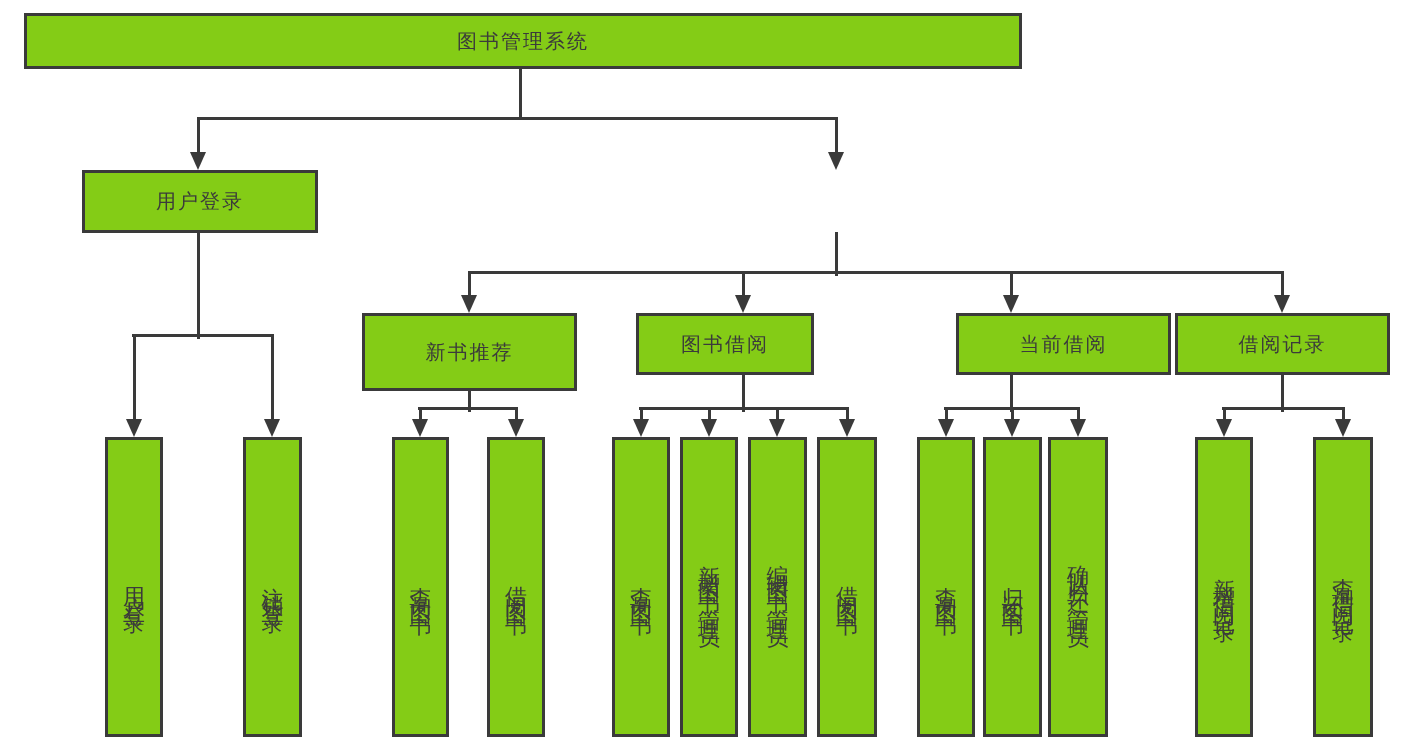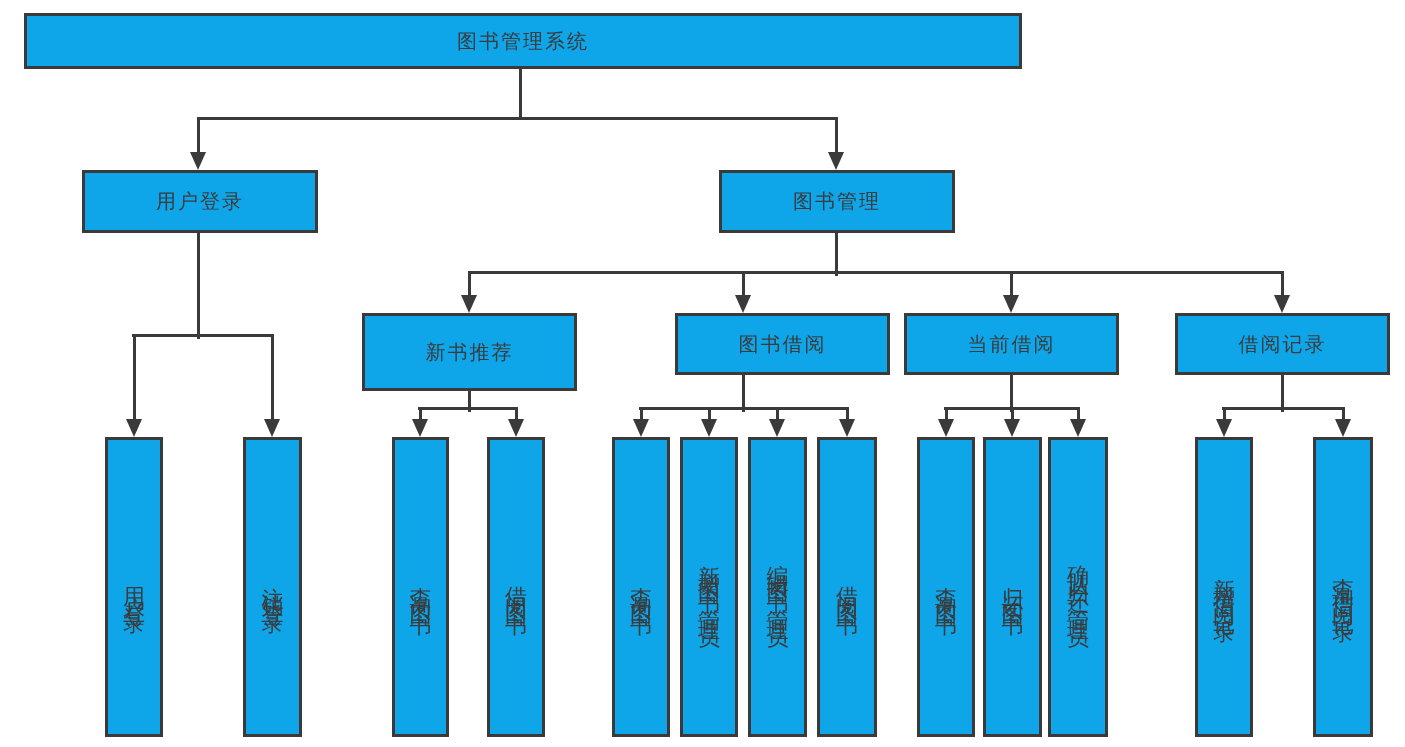--- a/index.html
+++ b/index.html
@@ -2,21 +2,21 @@
 <html style="--line: #3a3a3a; --text: #3b3b3b; --watermark: #c9c9c9;"><head>
 <meta charset="utf-8">
 <style>
   html,body{margin:0;padding:0;background:#fff;}
   #canvas{
     position:relative;width:1405px;height:747px;background:#fff;overflow:hidden;
     font-family:"Liberation Sans","DejaVu Sans",sans-serif;
   }
   .node{
     position:absolute;box-sizing:border-box;
-    border:3px solid var(--line,#3a3a3a);background:#0ea5e9;
+    border:3px solid var(--line,#3a3a3a);background:#84cc16;
     display:flex;align-items:center;justify-content:center;
     color:var(--text,#3b3b3b);font-size:20px;letter-spacing:2px;
     white-space:nowrap;
   }
   .leaf{
     writing-mode:vertical-rl;text-orientation:mixed;
     font-size:22px;letter-spacing:9px;line-height:1;
     padding:6px 0;
   }
   .vline{position:absolute;width:3px;background:var(--line,#3a3a3a);}
@@ -92,31 +92,28 @@
       <div class="ahead" style="left: 1334.5px; top: 419px;"></div>
     </div>
 
   <div class="node" style="left:24px;top:13px;width:998px;height:56px;">
     <span>图书管理系统</span>
   </div>
 
   <div class="node" style="left:82px;top:170px;width:236px;height:63px;">
     <span>用户登录</span>
   </div>
-  <div class="node" style="left:719px;top:170px;width:236px;height:63px;">
-    <span>图书管理</span>
-  </div>
 
   <div class="node" style="left:362px;top:313px;width:215px;height:78px;">
     <span>新书推荐</span>
   </div>
-  <div class="node" style="left:636px;top:313px;width:215px;height:62px;margin-left:39px;">
+  <div class="node" style="left:636px;top:313px;width:178px;height:62px;">
     <span>图书借阅</span>
   </div>
-  <div class="node" style="left:904px;top:313px;width:215px;height:62px;">
+  <div class="node" style="left:956px;top:313px;width:215px;height:62px;">
     <span>当前借阅</span>
   </div>
   <div class="node" style="left:1175px;top:313px;width:215px;height:62px;">
     <span>借阅记录</span>
   </div>
 
   <div class="node leaf" style="left:105px;top:437px;width:58px;height:300px;">用户登录</div>
   <div class="node leaf" style="left:243px;top:437px;width:59px;height:300px;">注销登录</div>
 
   <div class="node leaf" style="left:392px;top:437px;width:57px;height:300px;">查询图书</div>

